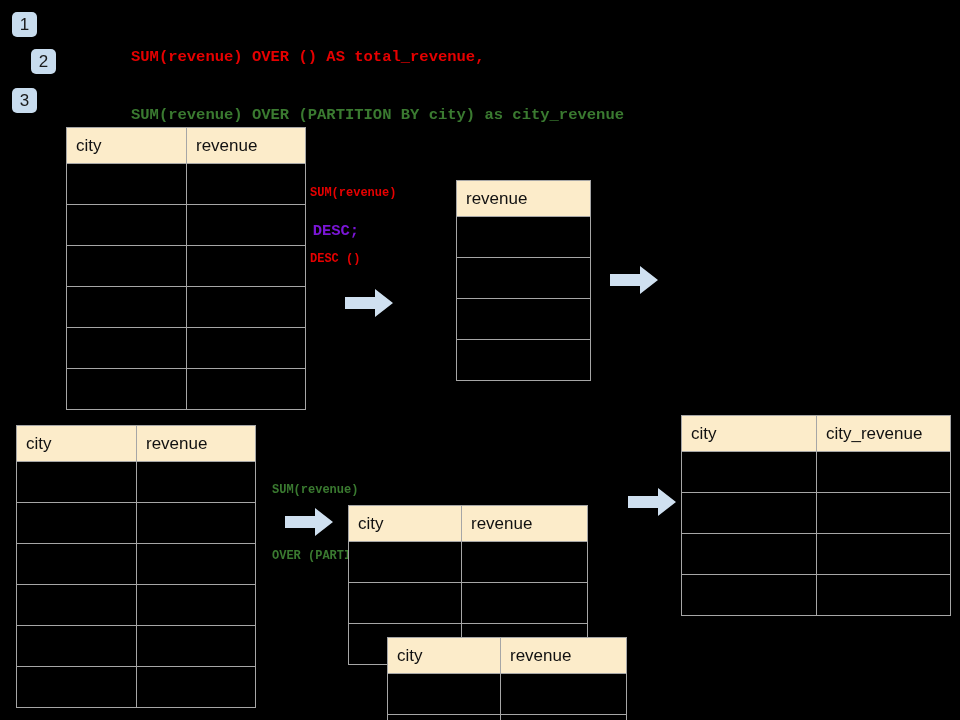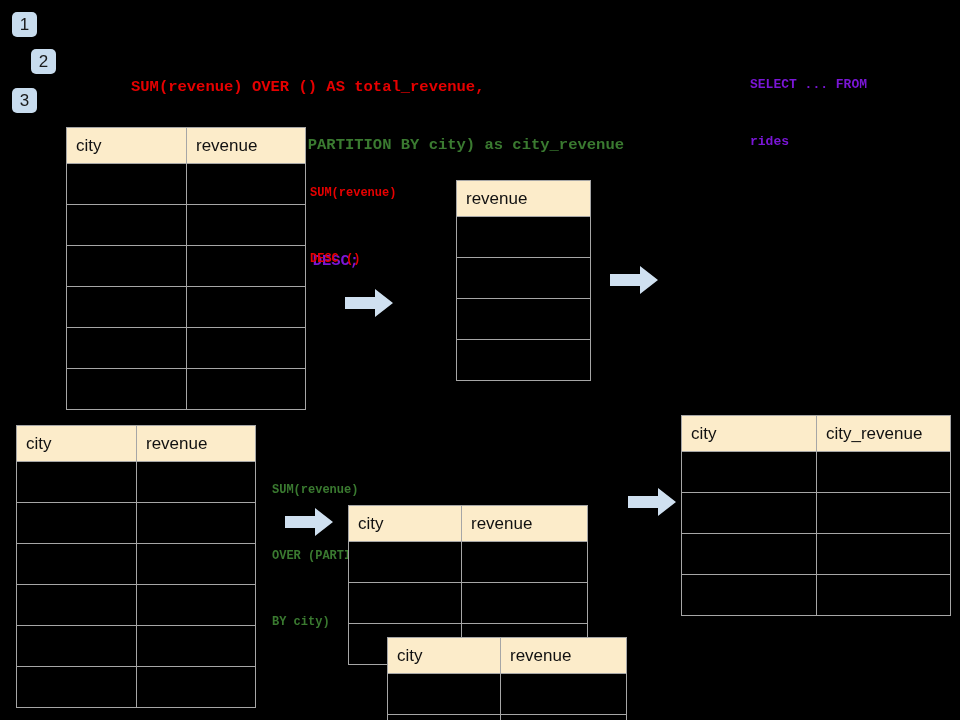--- a/index.html
+++ b/index.html
@@ -104,40 +104,35 @@
 </head>
 <body>
 
 <div id="canvas">
 
   <div class="badge" style="left:12px; top:12px;">1</div>
   <div class="badge" style="left:31px; top:49px;">2</div>
   <div class="badge" style="left:12px; top:88px;">3</div>
 
   <div class="sql" style="left:85px; top:12px;">
-    <div class="sql-line c-red" style="padding-left:46px;margin-top:30px;">SUM(revenue) OVER () AS total_revenue,</div>
+    <div class="sql-line c-red" style="padding-left:46px;">SUM(revenue) OVER () AS total_revenue,</div>
     <div class="sql-line c-green" style="padding-left:46px;">SUM(revenue) OVER (PARTITION BY city) as city_revenue</div>
     <div class="sql-line c-purple" style="padding-left:23px;">FROM rides</div>
     <div class="sql-line c-purple" style="padding-left:23px;">ORDER by city_revenue DESC;</div>
   </div>
 
-  <div class="note c-purple" style="left:750px; top:37px;">
-    <div>SELECT ... FROM</div>
-    <div>rides</div>
-  </div>
 
   <div class="anno c-red" style="left:310px; top:138px;">
     <div>SUM(revenue)</div>
     <div>DESC ()</div>
   </div>
 
   <div class="anno c-green" style="left:272px; top:435px;">
     <div>SUM(revenue)</div>
     <div>OVER (PARTITION</div>
-    <div>BY city)</div>
   </div>
 
   <table class="tbl" style="left:66px; top:127px; width:239px;">
     <colgroup>
         <col style="width:120px;">
         <col style="width:119px;">
       </colgroup>
     <thead>
       <tr>
         <th>city</th>

